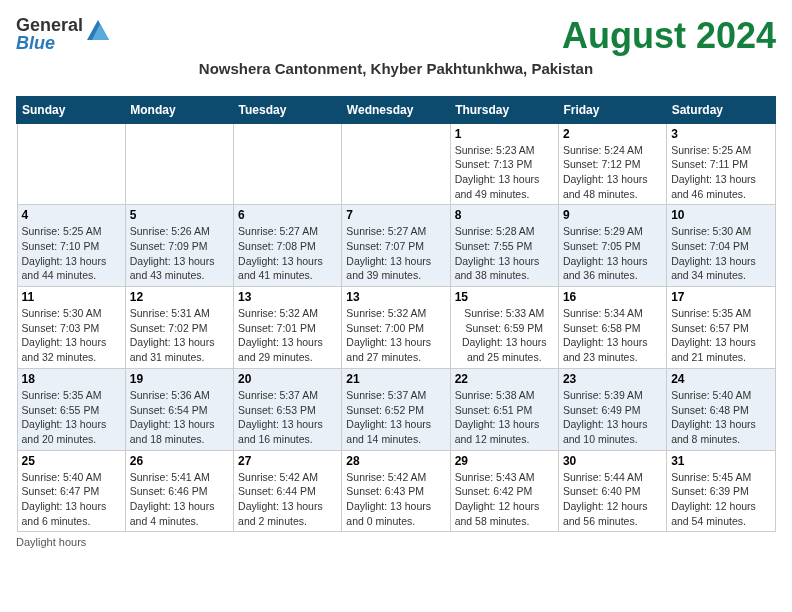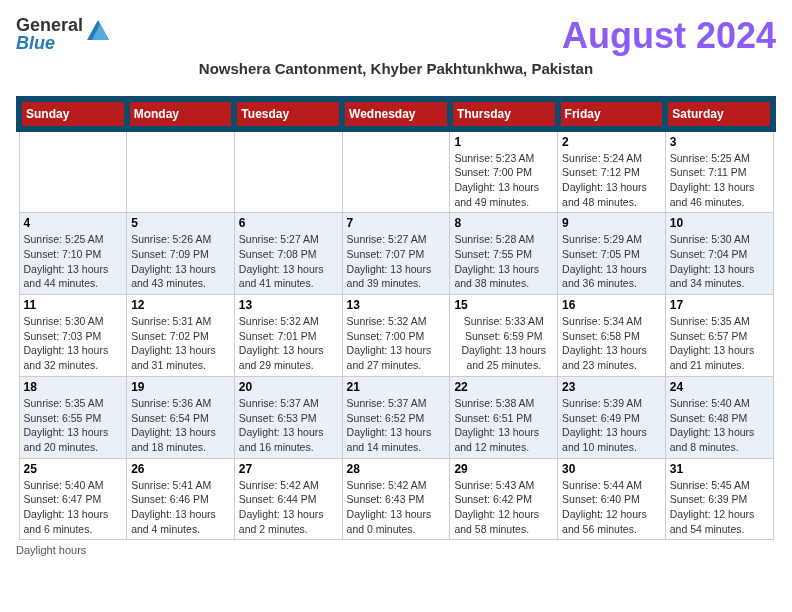--- a/index.html
+++ b/index.html
@@ -31,44 +31,44 @@
     .logo-blue {
       font-size: 18px;
       font-weight: bold;
       color: #2a7ab8;
       line-height: 1;
       font-style: italic;
     }
     .month-title {
       font-size: 36px;
       font-weight: bold;
-      color: #8b5cf6;
+      color: #15803d;
       text-align: right;
       line-height: 1.1;
     }
     .location-title {
       text-align: center;
       font-size: 15px;
       font-weight: bold;
       color: #333;
       margin-bottom: 19px;
     }
     .calendar {
       width: 100%;
       border-collapse: collapse;
       font-size: 11px;
     }
     .calendar th {
-      background: #b91c1c;
+      background: #0c4a6e;
       color: #fff;
       padding: 5px 4px;
       text-align: left;
       font-size: 12px;
       font-weight: bold;
-      border: 6px solid #0c4a6e;
+      border: 2px solid #0c4a6e;
     }
     .calendar td {
       border: 1px solid #ccc;
       vertical-align: top;
       padding: 3px 4px;
       width: 108px;
       min-height: 80px;
       background: #fff;
     }
     .calendar tr:nth-child(even) td {
@@ -141,21 +141,21 @@
   </thead>
   <tbody id="calendar-body">
   <tr>
         <td class="empty-cell">&nbsp;</td>
         <td class="empty-cell">&nbsp;</td>
         <td class="empty-cell">&nbsp;</td>
         <td class="empty-cell">&nbsp;</td>
         <td>
           <div class="day-num">1</div>
           <div class="day-info" style="white-space: pre-line;">Sunrise: 5:23 AM
-Sunset: 7:00 PM
+Sunset: 7:13 PM
 Daylight: 13 hours
 and 49 minutes.</div>
         </td>
         <td>
           <div class="day-num">2</div>
           <div class="day-info" style="white-space: pre-line;">Sunrise: 5:24 AM
 Sunset: 7:12 PM
 Daylight: 13 hours
 and 48 minutes.</div>
         </td>

